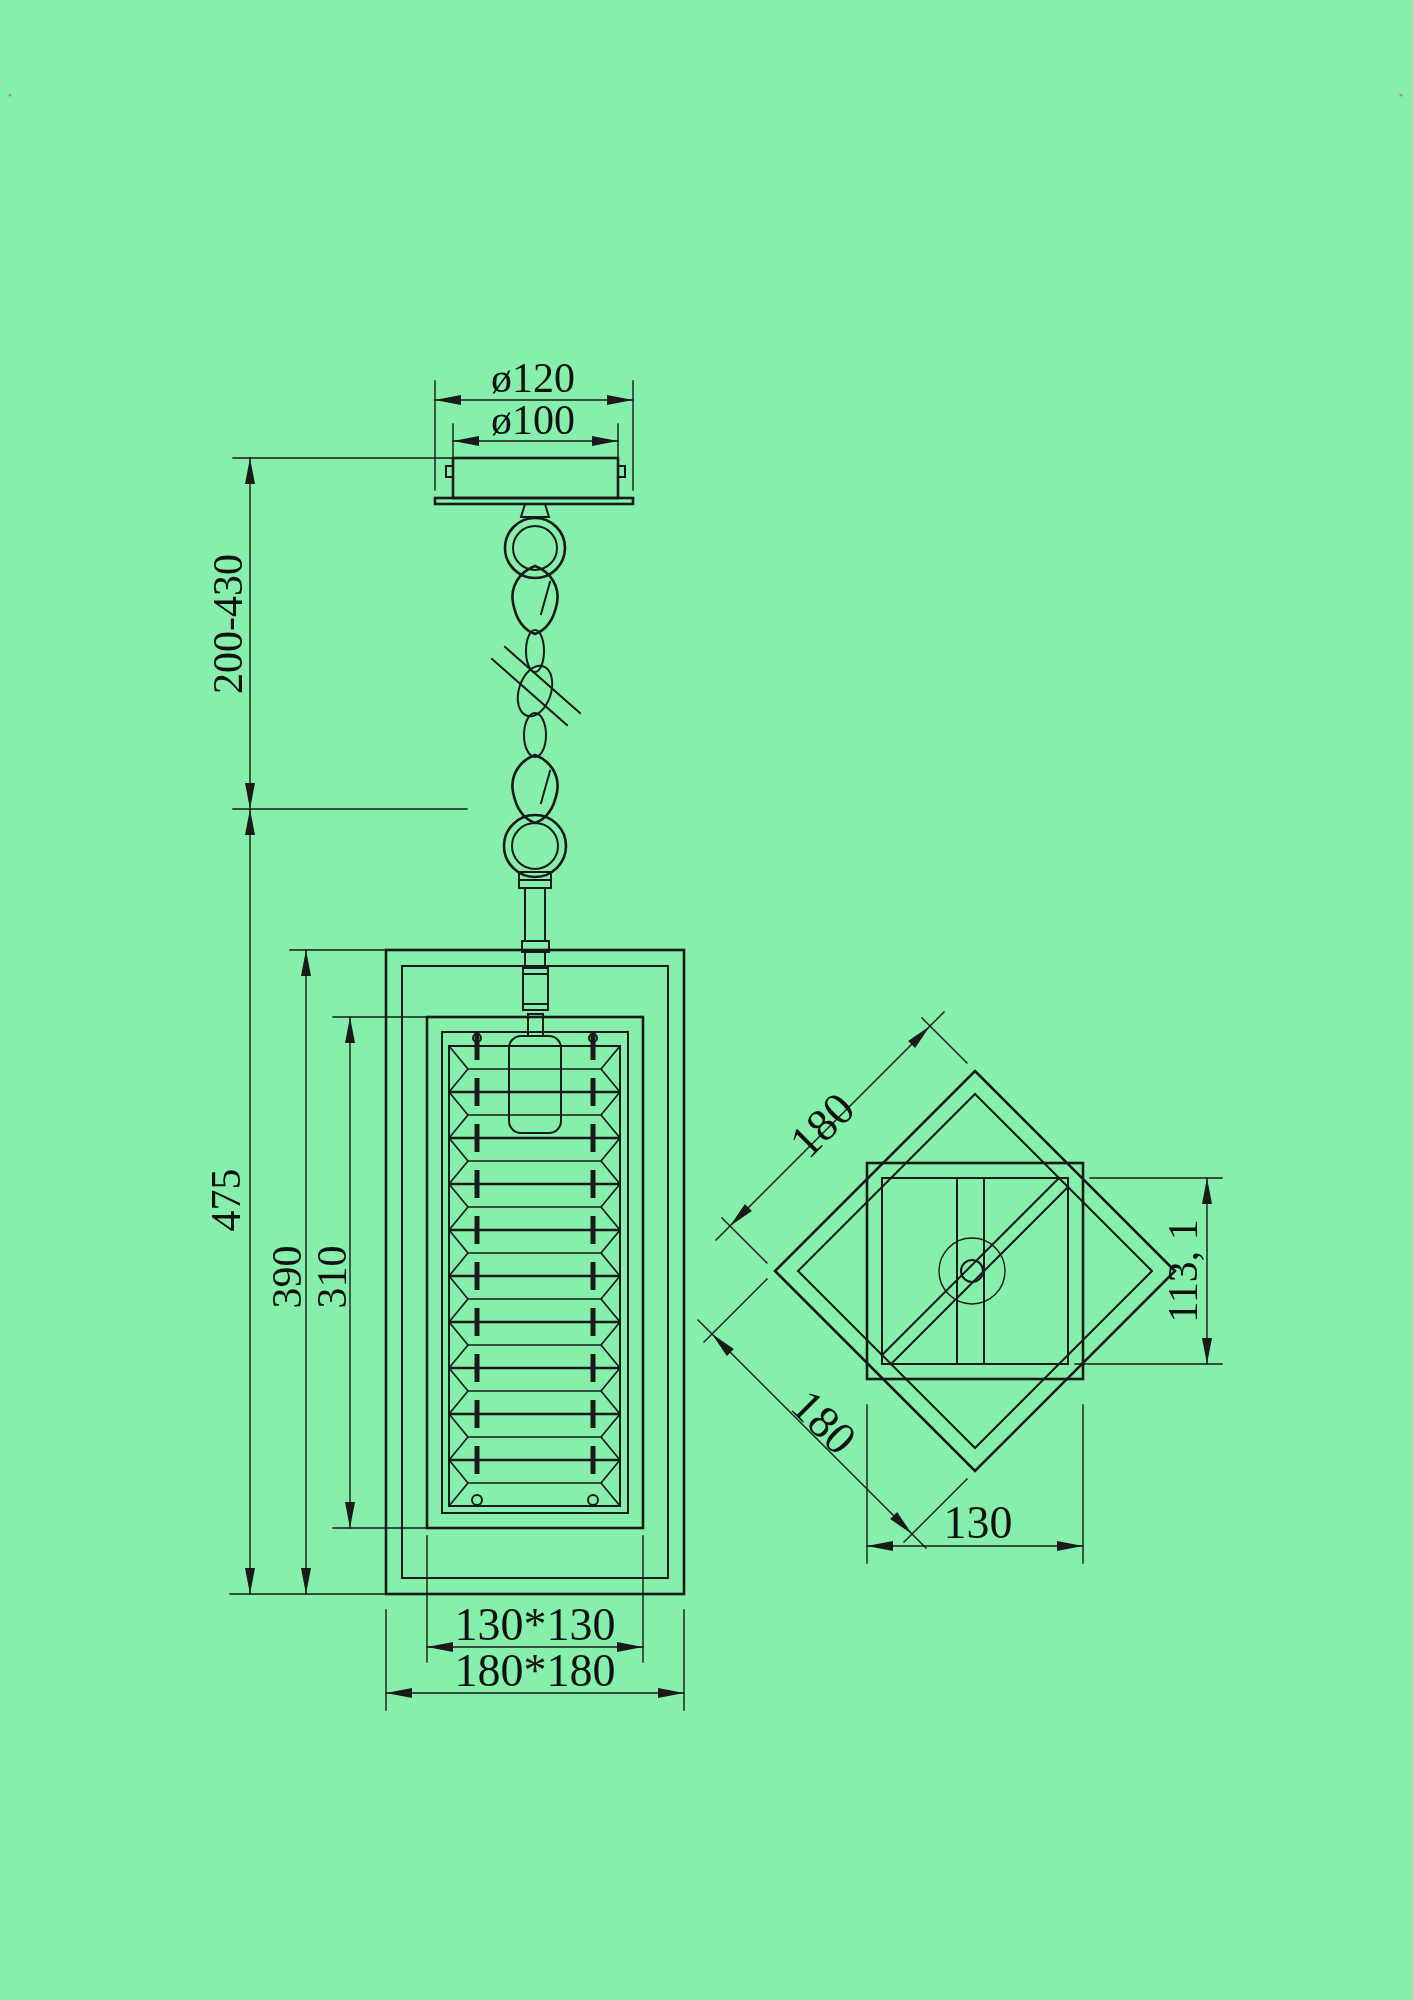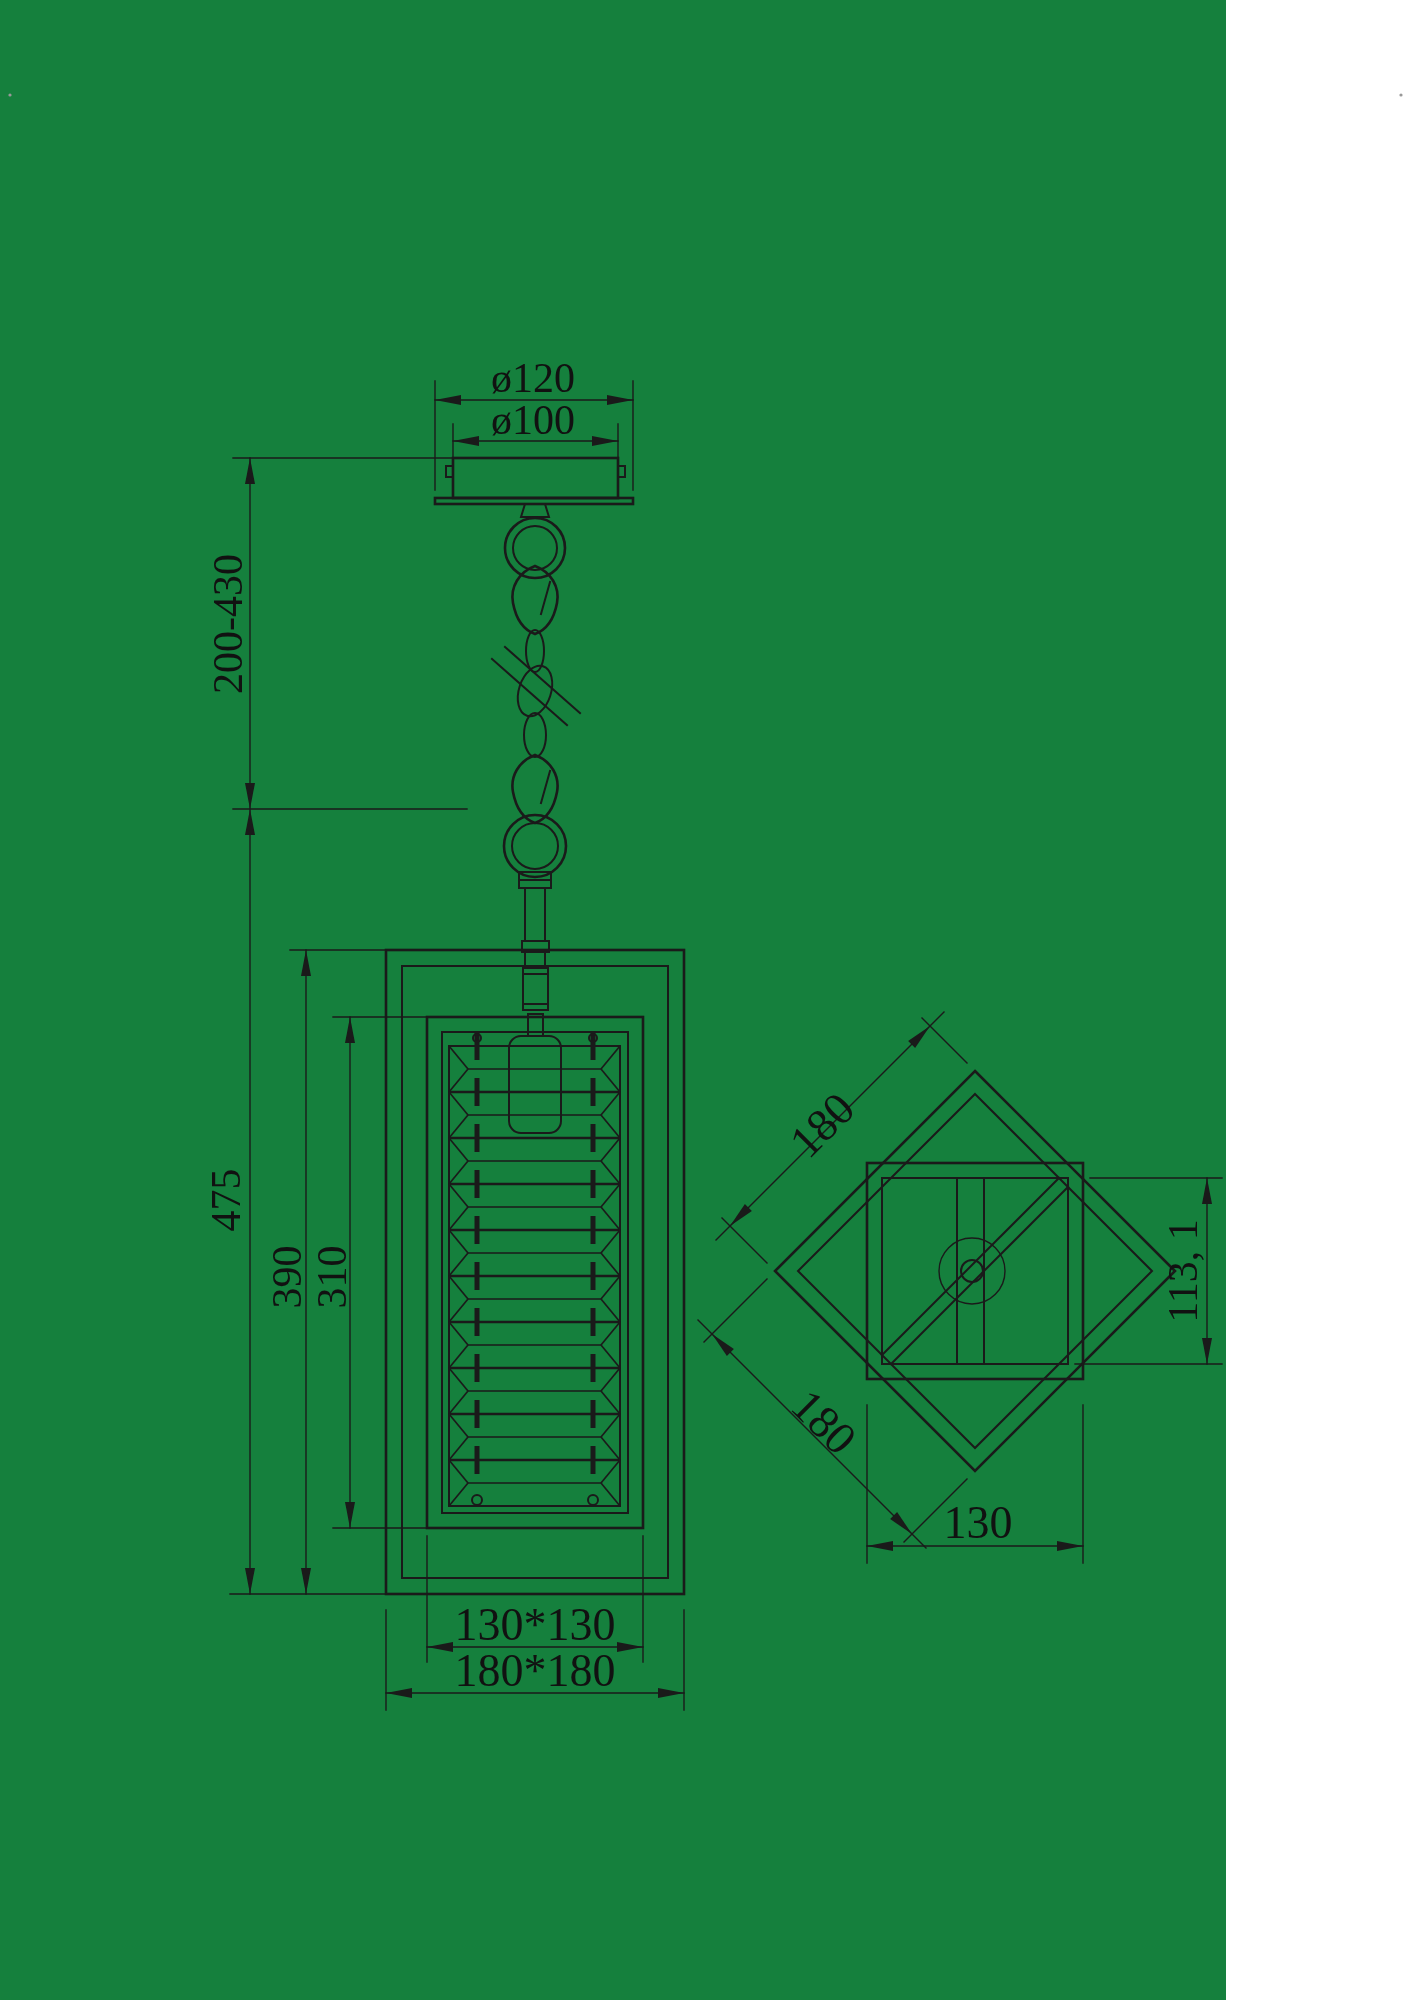--- a/index.html
+++ b/index.html
@@ -1,16 +1,16 @@
 <!DOCTYPE html>
 <html><head>
 <meta charset="utf-8">
 <style>
   html,body{margin:0;padding:0;background:#fff;}
-  .page{position:relative;width:1226px;height:2000px;background:#15803d;
+  .page{position:relative;width:1413px;height:2000px;background:#86efac;
         font-family:"Liberation Serif", serif;}
   svg{display:block;}
   .ln  {stroke:#1a1a1a;stroke-width:2.6;fill:none;stroke-linecap:square;}
   .ln2 {stroke:#1a1a1a;stroke-width:2;fill:none;stroke-linecap:square;}
   .thin{stroke:#1a1a1a;stroke-width:1.4;fill:none;stroke-linecap:square;}
   .arr {fill:#1a1a1a;stroke:none;}
   .dimtxt{fill:#111;font-family:"Liberation Serif", serif;}
   .fs42{font-size:42px;} .fs46{font-size:46px;}
 </style>
 </head>

